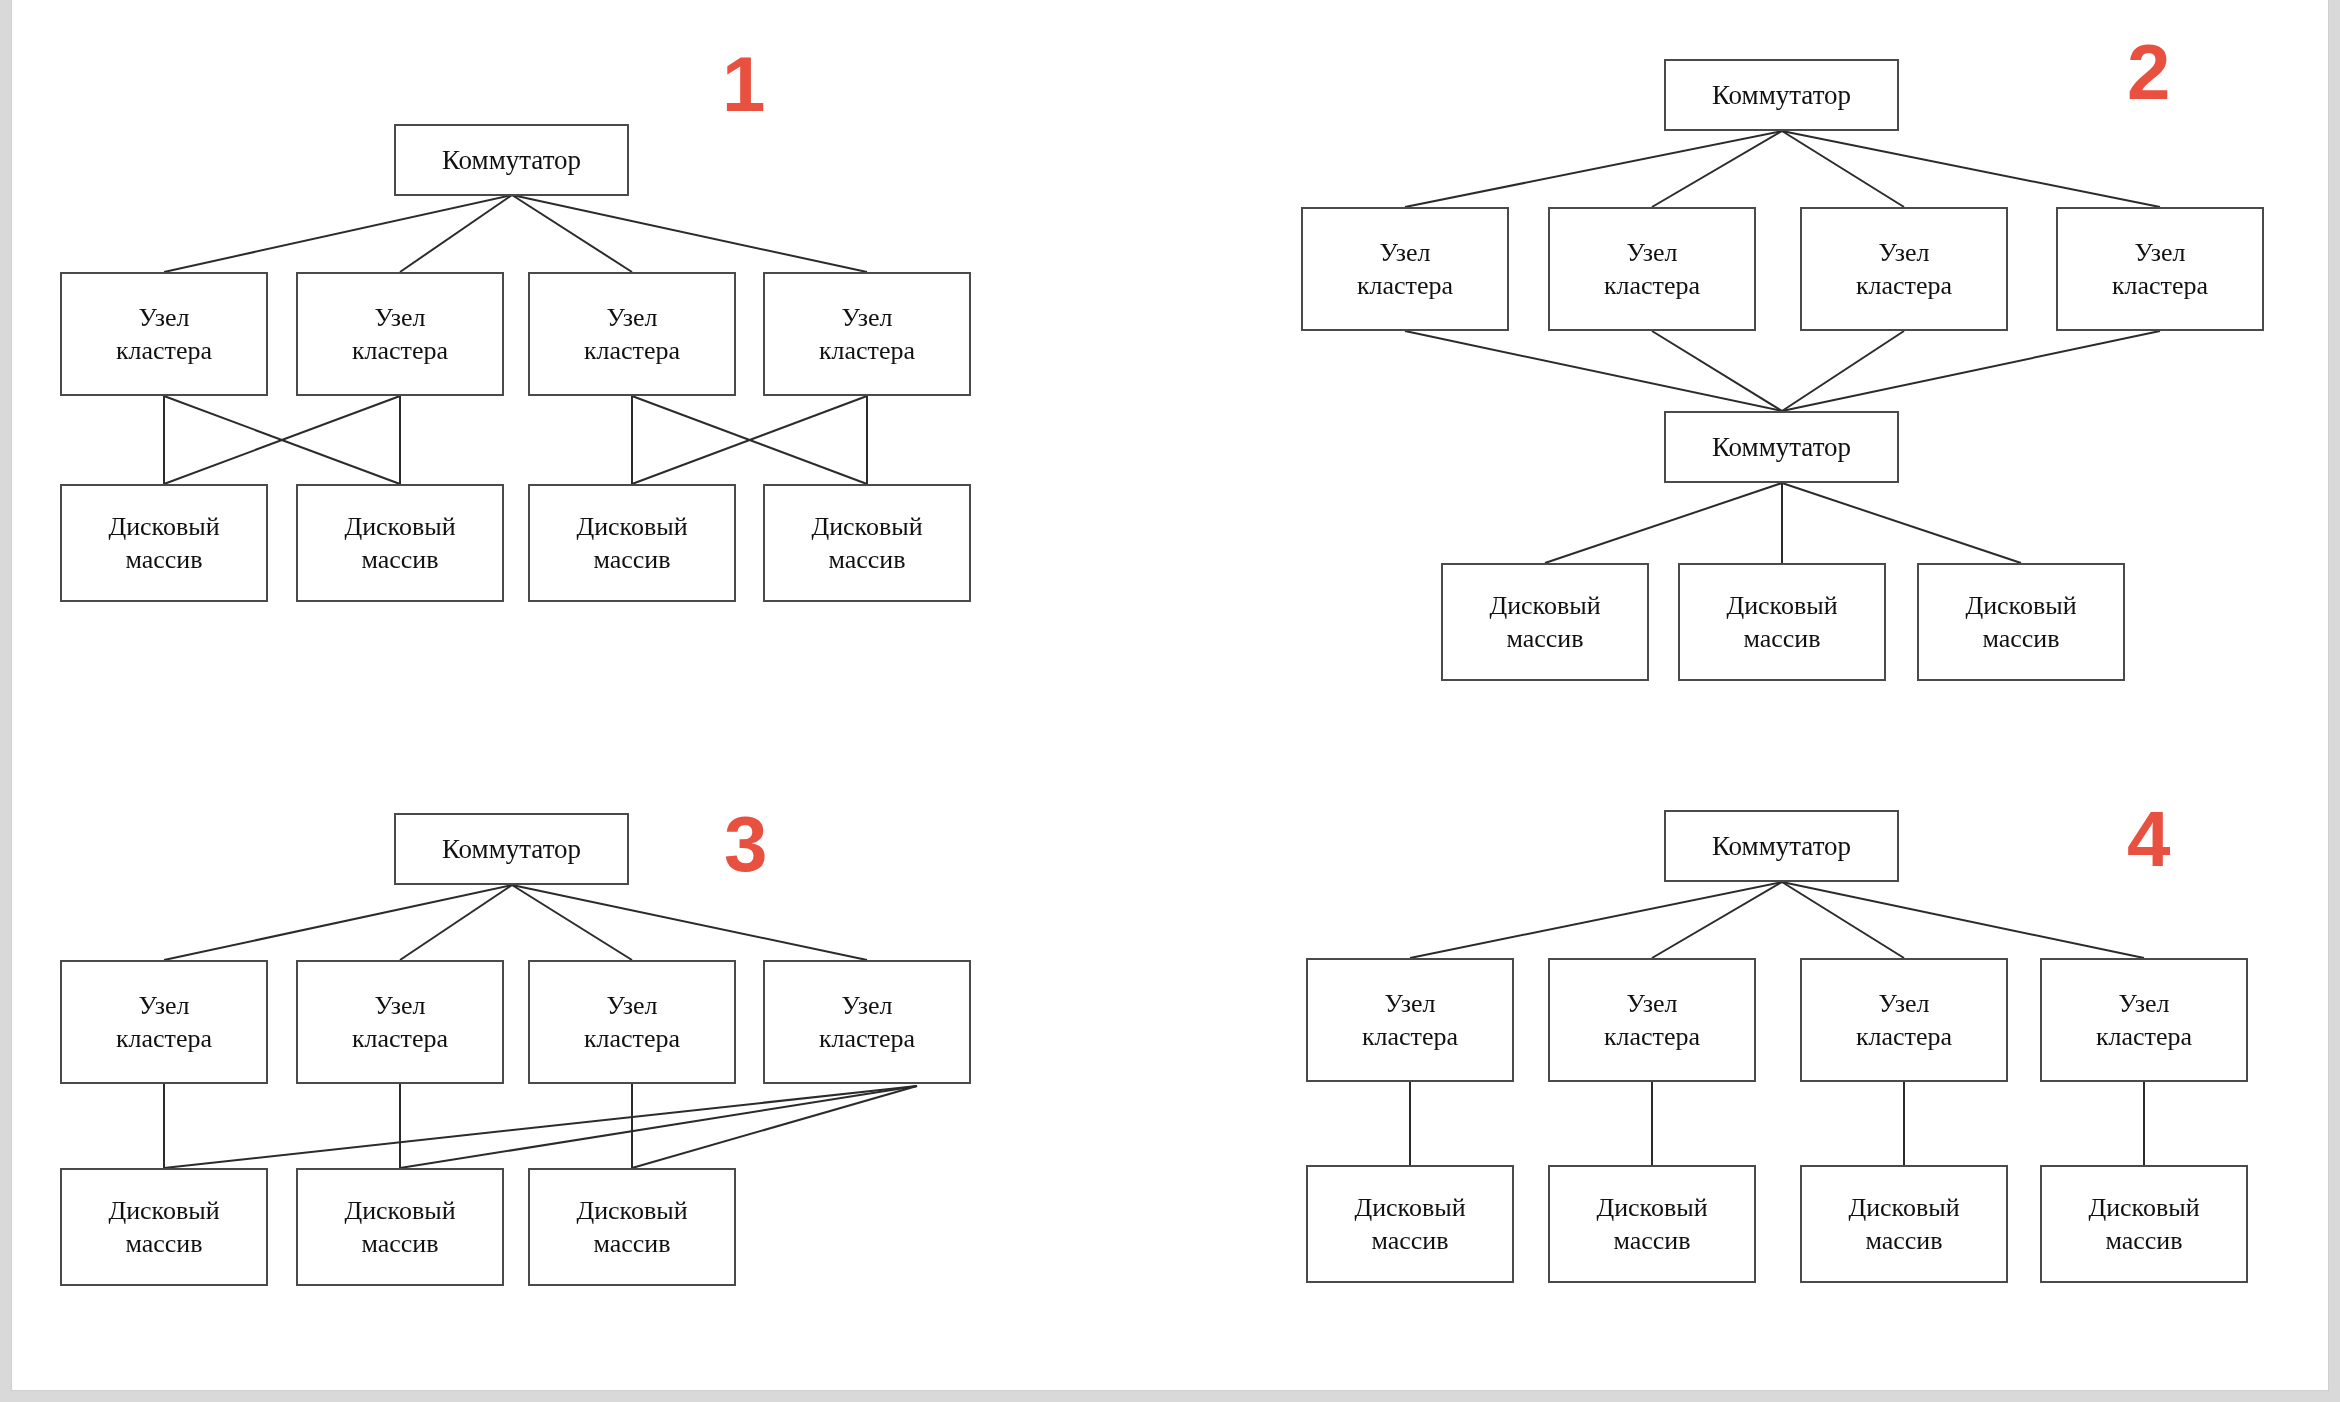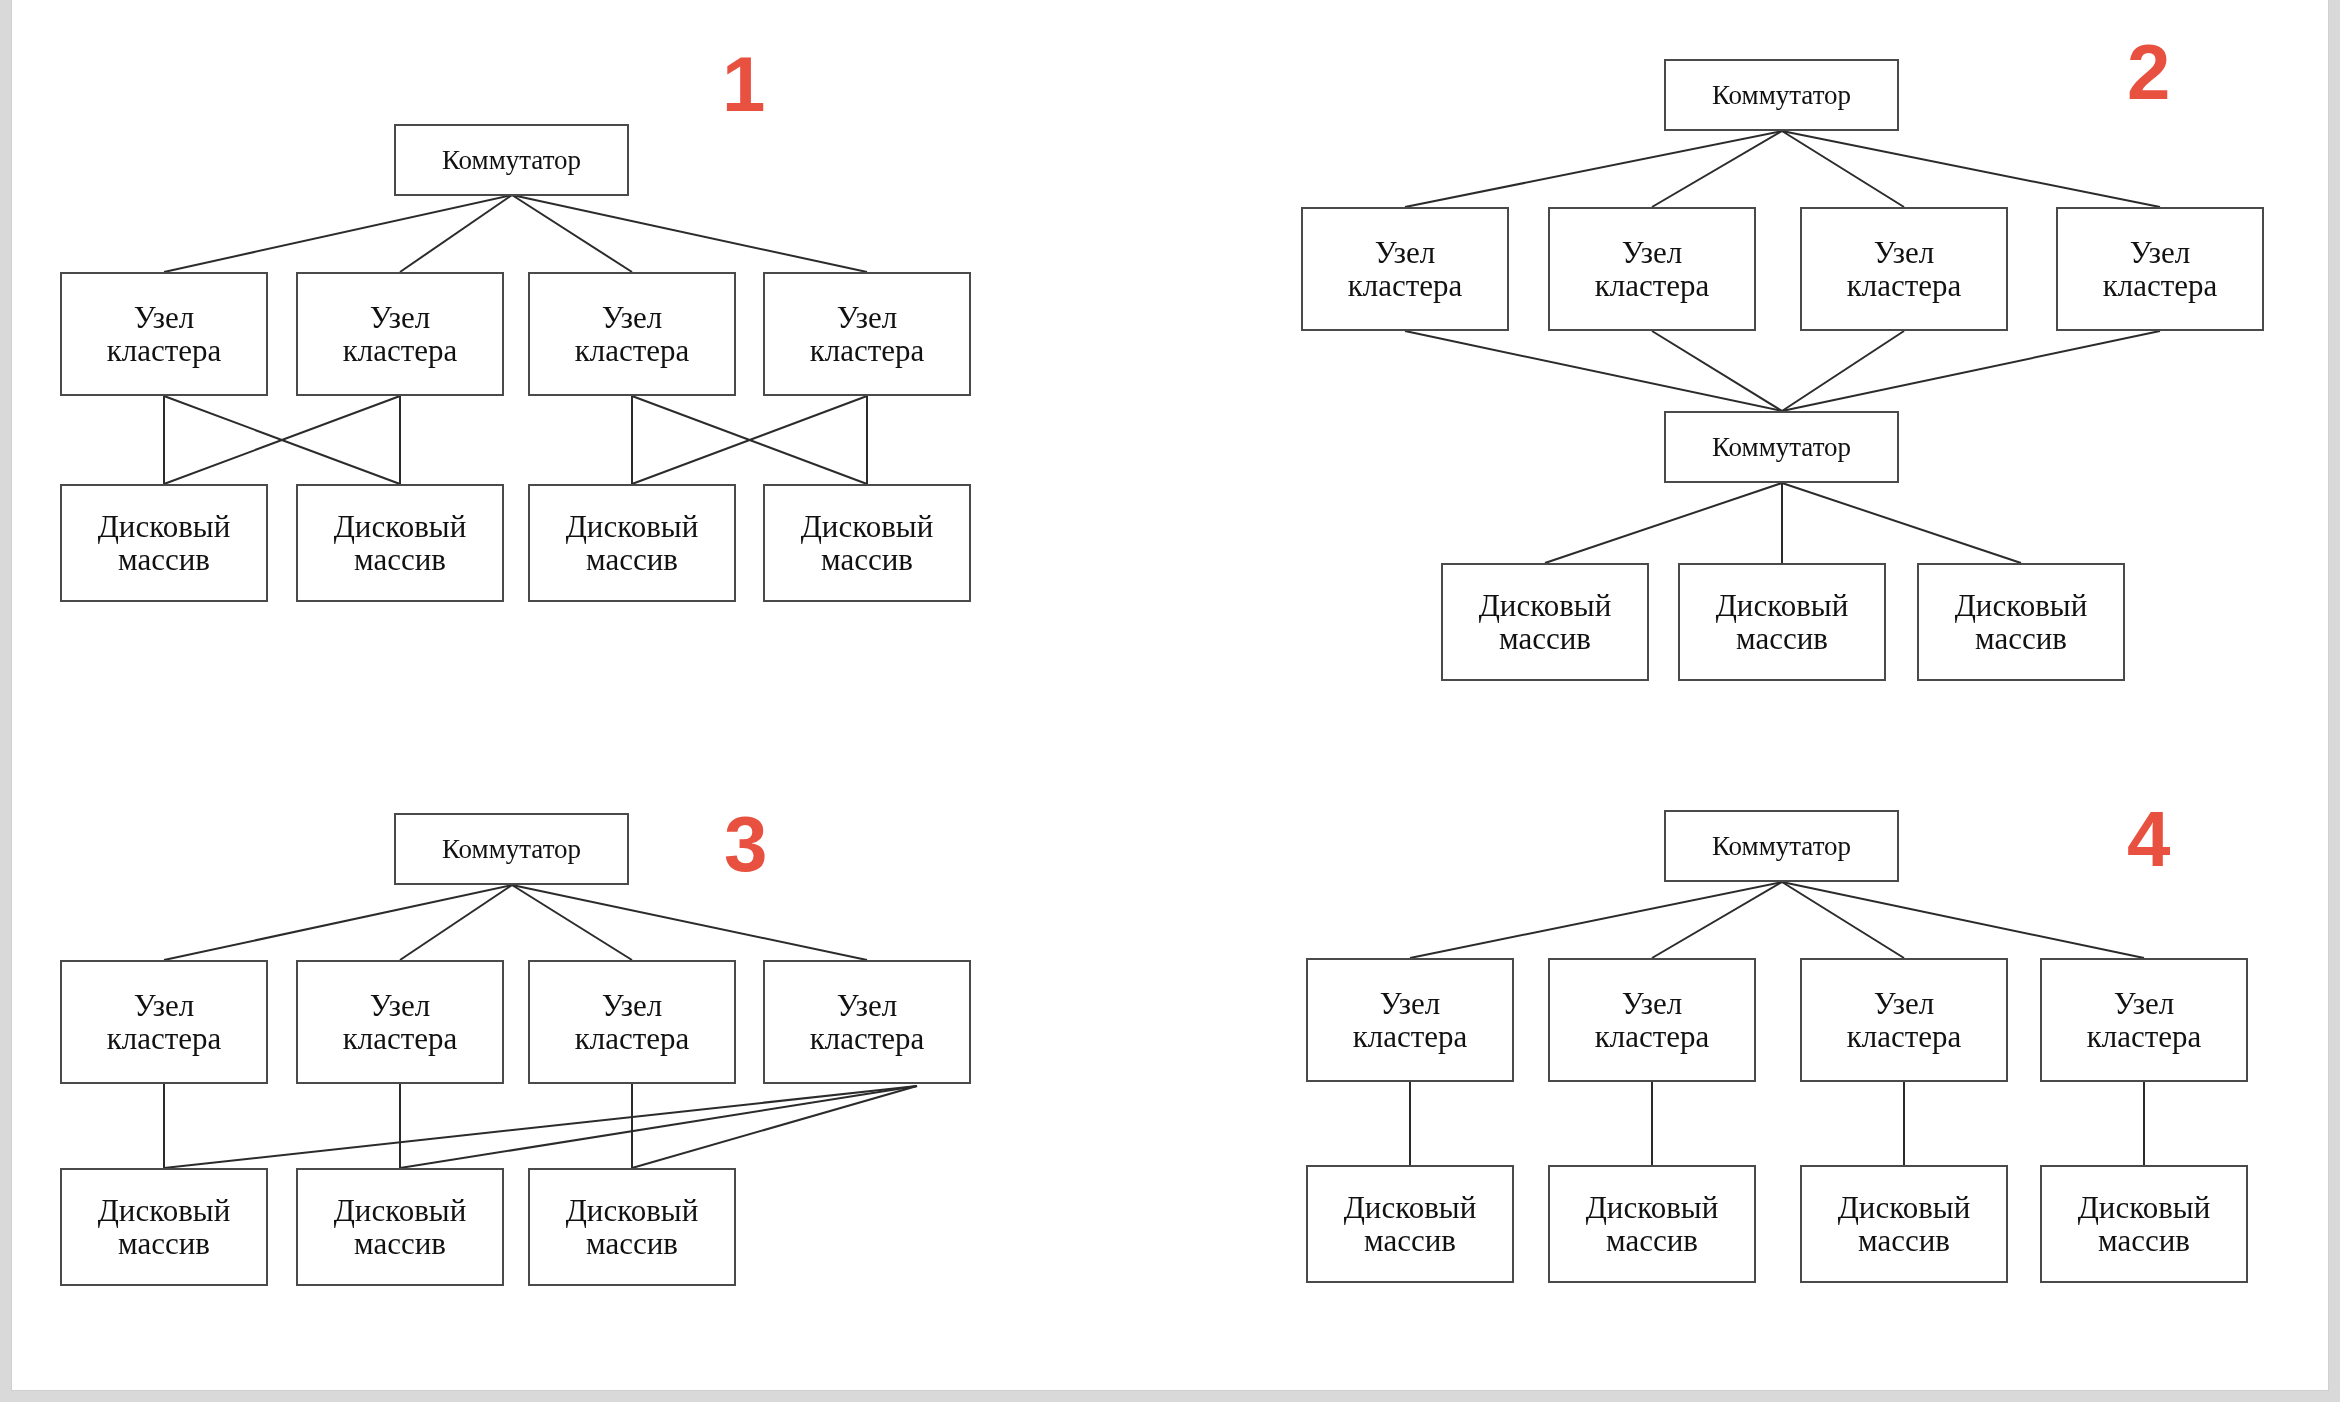--- a/index.html
+++ b/index.html
@@ -37,21 +37,21 @@
     display:flex;
     flex-direction:column;
     align-items:center;
     justify-content:center;
     text-align:center;
     color:#111111;
     z-index:3;
   }
   .node .ln{display:block;white-space:nowrap;}
   .t-switch{font-size:27px;line-height:34px;}
-  .t-two{font-size:31px;line-height:33px;}
+  .t-two{font-size:26px;line-height:33px;}
   svg{display:block;overflow:visible;}
   svg line, svg path{stroke:#2b2b2b;stroke-width:2;}
 </style>
 </head>
 <body>
 
 <div id="page">
 
   <div class="panel" style="left:0px;top:0px;width:1060px;height:660px;">
 

